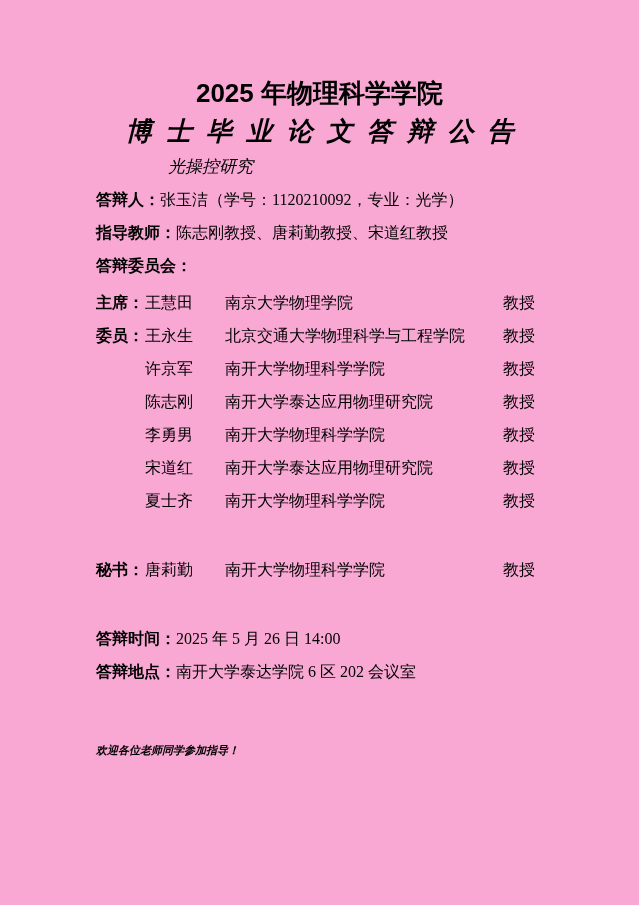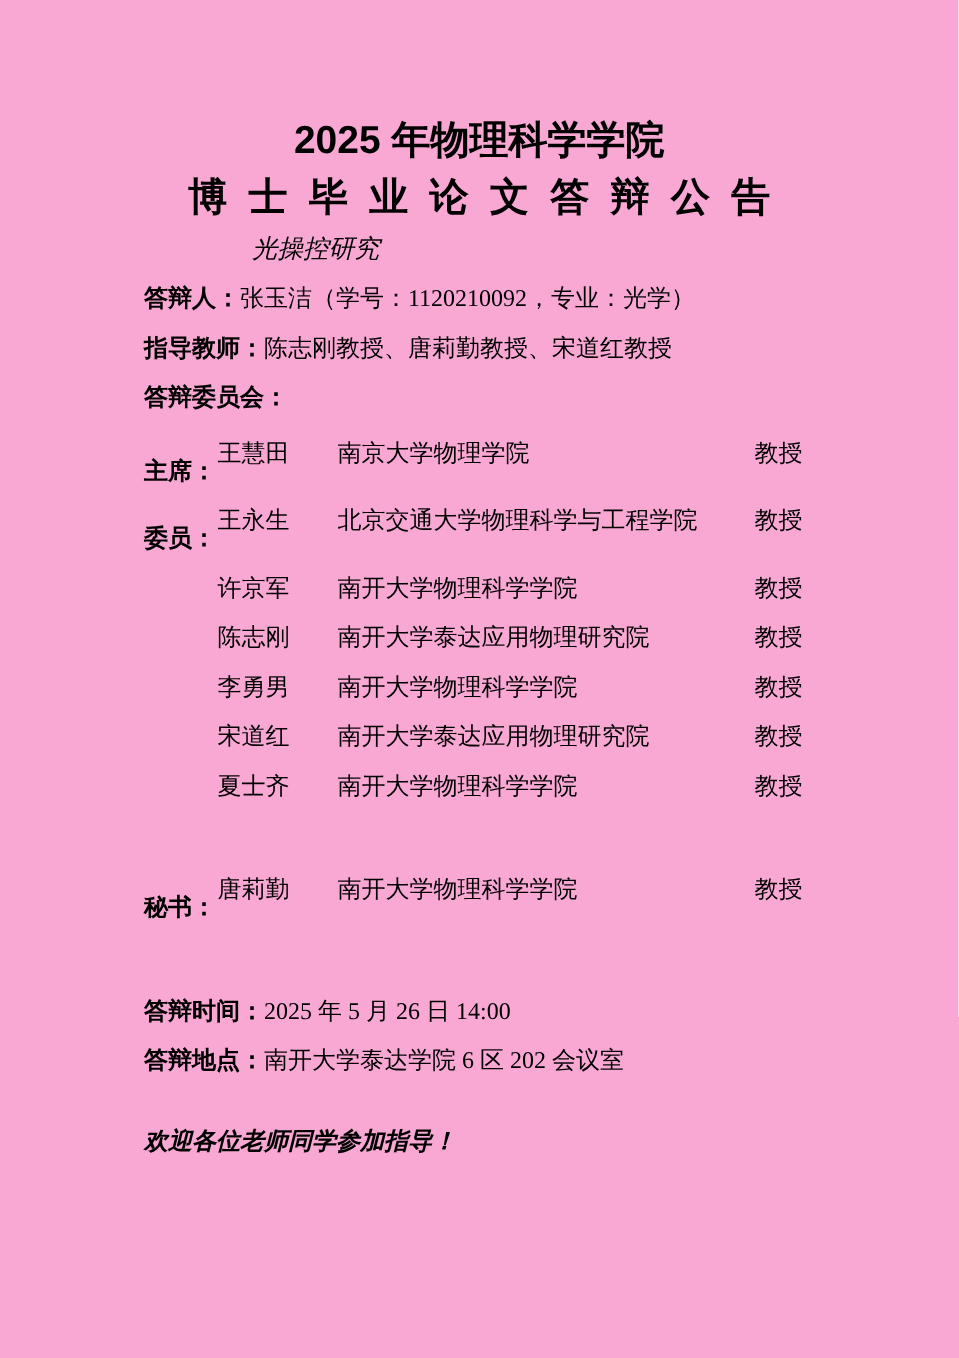--- a/index.html
+++ b/index.html
@@ -27,20 +27,21 @@
     font-weight: bold;
     font-size: 26px;
     line-height: 38px;
   }
   .title-line2 {
     font-family: "Liberation Sans", sans-serif;
     font-weight: bold;
     font-size: 26px;
     line-height: 38px;
     word-spacing: 7px;
+    font-style: italic;
   }
   .content {
     margin: 0 90px 0 96px;
   }
   .line {
     line-height: 33px;
     margin: 0;
   }
   .label {
     font-family: "Liberation Sans", sans-serif;
@@ -63,37 +64,37 @@
   .value-gap-wide {
     margin-left: 0;
   }
   .committee-table {
     margin-top: 4px;
   }
   .crow {
     display: flex;
     line-height: 33px;
   }
-  .c-role  { width: 49px;  flex: 0 0 auto; margin-top: 12px; }
+  .c-role  { width: 49px;  flex: 0 0 auto; }
   .c-name  { width: 80px;  flex: 0 0 auto; }
   .c-aff   { flex: 1 1 auto; }
   .c-title { width: 46px;  flex: 0 0 auto; text-align: left; }
   .secretary-row {
     margin-top: 36px;
     justify-content: space-between;
   }
   .schedule-block {
     margin-top: 36px;
   }
   .welcome-line {
-    margin-top: 20px;
+    margin-top: 46px;
     font-weight: bold;
     font-style: italic;
     font-family: "DejaVu Serif", serif;
-    font-size: 16px;
+    font-size: 11px;
   }
 </style>
 </head>
 <body>
 
 <div class="page">
 
   <header class="title-block">
     <div class="title-line1">2025 年物理科学学院</div>
     <div class="title-line2">博 士 毕 业 论 文 答 辩 公 告</div>

